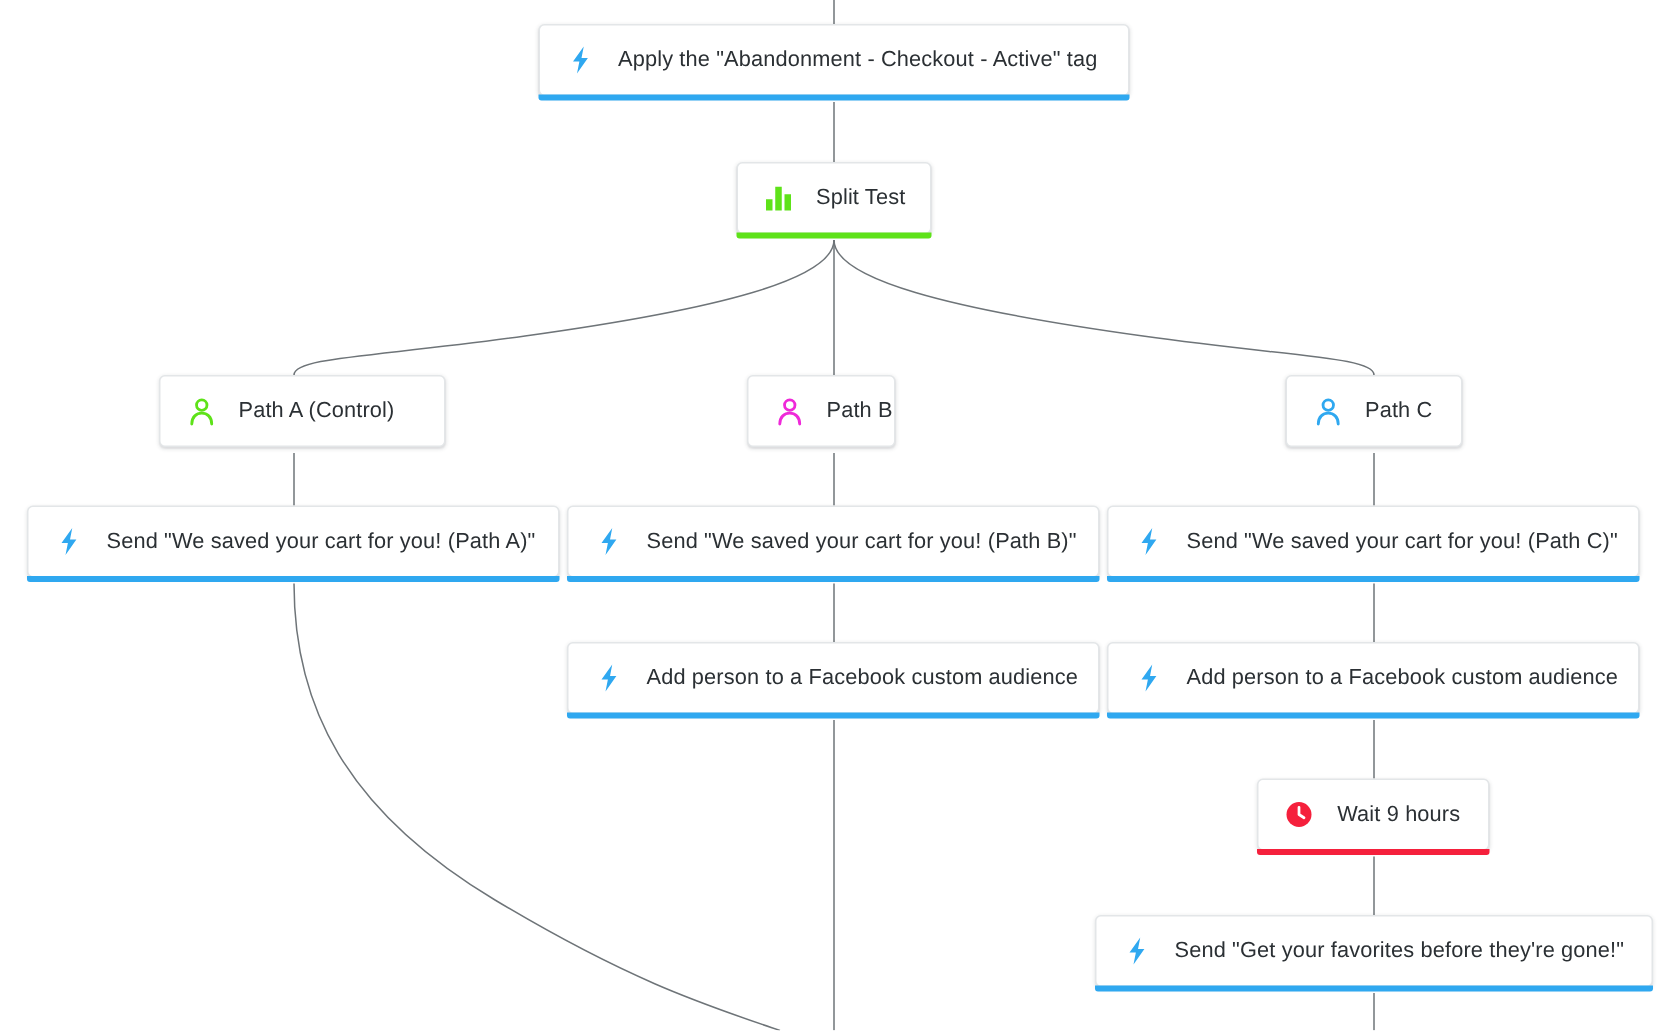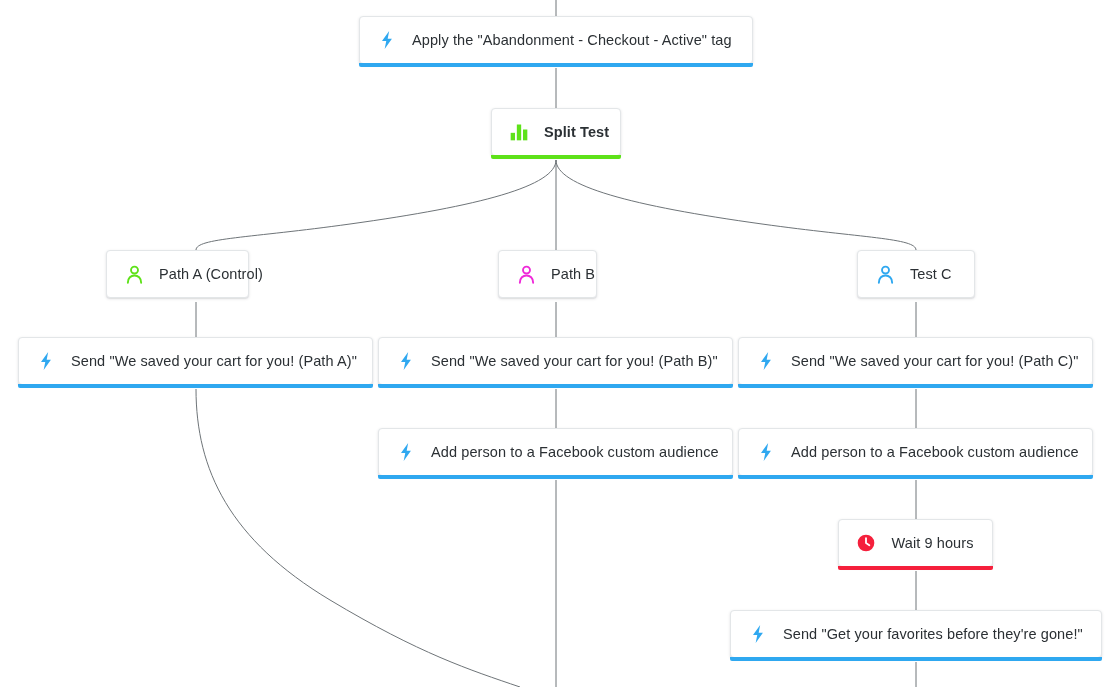--- a/index.html
+++ b/index.html
@@ -90,32 +90,32 @@
   <div id="nodes-layer">
       <div class="node" style="left: 359px; top: 16px; width: 394px;">
         <span class="node-icon">
           <svg width="20" height="20" viewBox="0 0 24 24" aria-hidden="true">
             <path d="M14.6 1.2 L6.0 13.2 L11.1 13.2 L9.2 22.8 L17.9 10.4 L12.8 10.4 Z" fill="#2fa8f0"></path>
           </svg>
         </span>
         <span class="node-label">Apply the "Abandonment - Checkout - Active" tag</span>
         <span class="accent" style="background: rgb(47, 168, 240);"></span>
       </div>
-      <div class="node" style="left: 491px; top: 108px; width: 130px; font-weight: bold;">
+      <div class="node" style="left: 491px; top: 108px; width: 130px;">
         <span class="node-icon">
           <svg width="20" height="20" viewBox="0 0 24 24" aria-hidden="true">
             <rect x="2" y="13" width="5.2" height="9" fill="#5ee219"></rect>
             <rect x="9.4" y="3" width="5.2" height="19" fill="#5ee219"></rect>
             <rect x="16.8" y="9" width="5.2" height="13" fill="#5ee219"></rect>
           </svg>
         </span>
         <span class="node-label">Split Test</span>
         <span class="accent" style="background: rgb(94, 226, 25);"></span>
       </div>
-      <div class="node" style="left: 106px; top: 250px; width: 143px;">
+      <div class="node" style="left: 106px; top: 250px; width: 191px;">
         <span class="node-icon">
           <svg width="19" height="19" viewBox="0 0 24 24" aria-hidden="true">
             <circle cx="12" cy="6.4" r="4.4" fill="none" stroke="#5ee219" stroke-width="2.4"></circle>
             <path d="M3.6 22.4 C3.6 16.2 7.6 13.2 12 13.2 C16.4 13.2 20.4 16.2 20.4 22.4" fill="none" stroke="#5ee219" stroke-width="2.4" stroke-linecap="round"></path>
           </svg>
         </span>
         <span class="node-label">Path A (Control)</span>
       </div>
       <div class="node" style="left: 498px; top: 250px; width: 99px;">
         <span class="node-icon">
@@ -126,21 +126,21 @@
         </span>
         <span class="node-label">Path B</span>
       </div>
       <div class="node" style="left: 857px; top: 250px; width: 118px;">
         <span class="node-icon">
           <svg width="19" height="19" viewBox="0 0 24 24" aria-hidden="true">
             <circle cx="12" cy="6.4" r="4.4" fill="none" stroke="#2fa8f0" stroke-width="2.4"></circle>
             <path d="M3.6 22.4 C3.6 16.2 7.6 13.2 12 13.2 C16.4 13.2 20.4 16.2 20.4 22.4" fill="none" stroke="#2fa8f0" stroke-width="2.4" stroke-linecap="round"></path>
           </svg>
         </span>
-        <span class="node-label">Test C</span>
+        <span class="node-label">Path C</span>
       </div>
       <div class="node" style="left: 18px; top: 337px; width: 355px;">
         <span class="node-icon">
           <svg width="20" height="20" viewBox="0 0 24 24" aria-hidden="true">
             <path d="M14.6 1.2 L6.0 13.2 L11.1 13.2 L9.2 22.8 L17.9 10.4 L12.8 10.4 Z" fill="#2fa8f0"></path>
           </svg>
         </span>
         <span class="node-label">Send "We saved your cart for you! (Path A)"</span>
         <span class="accent" style="background: rgb(47, 168, 240);"></span>
       </div>

